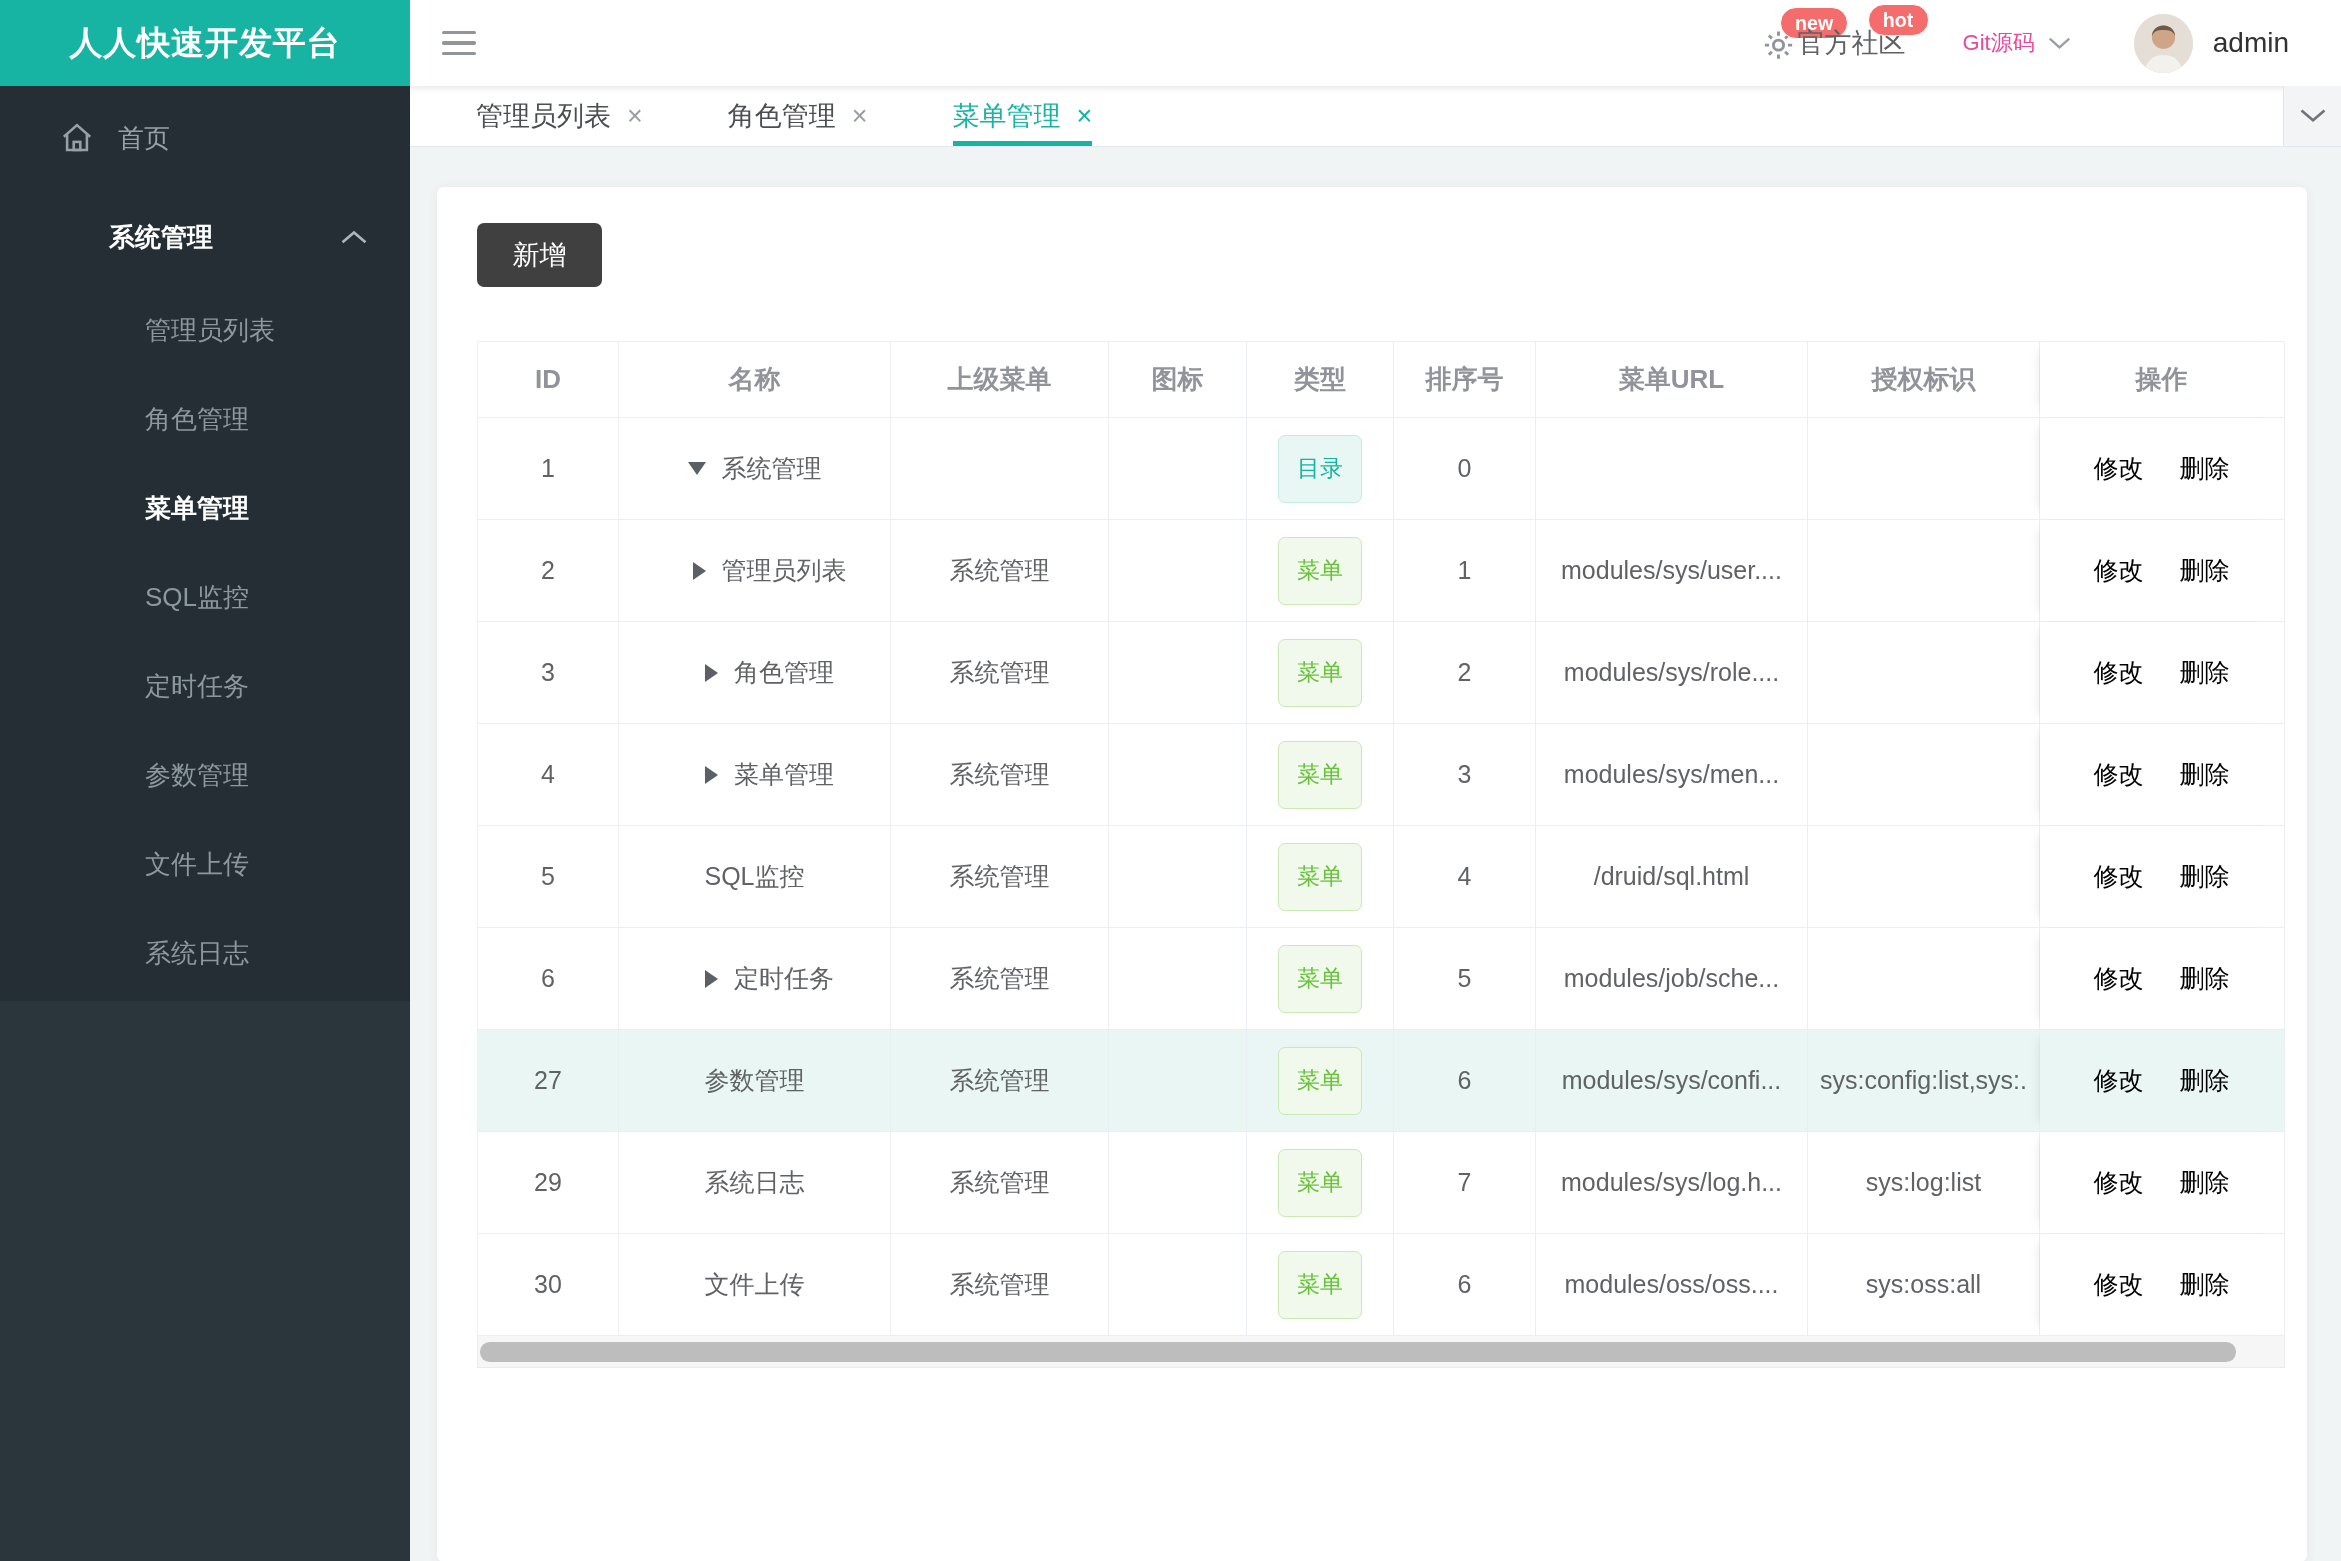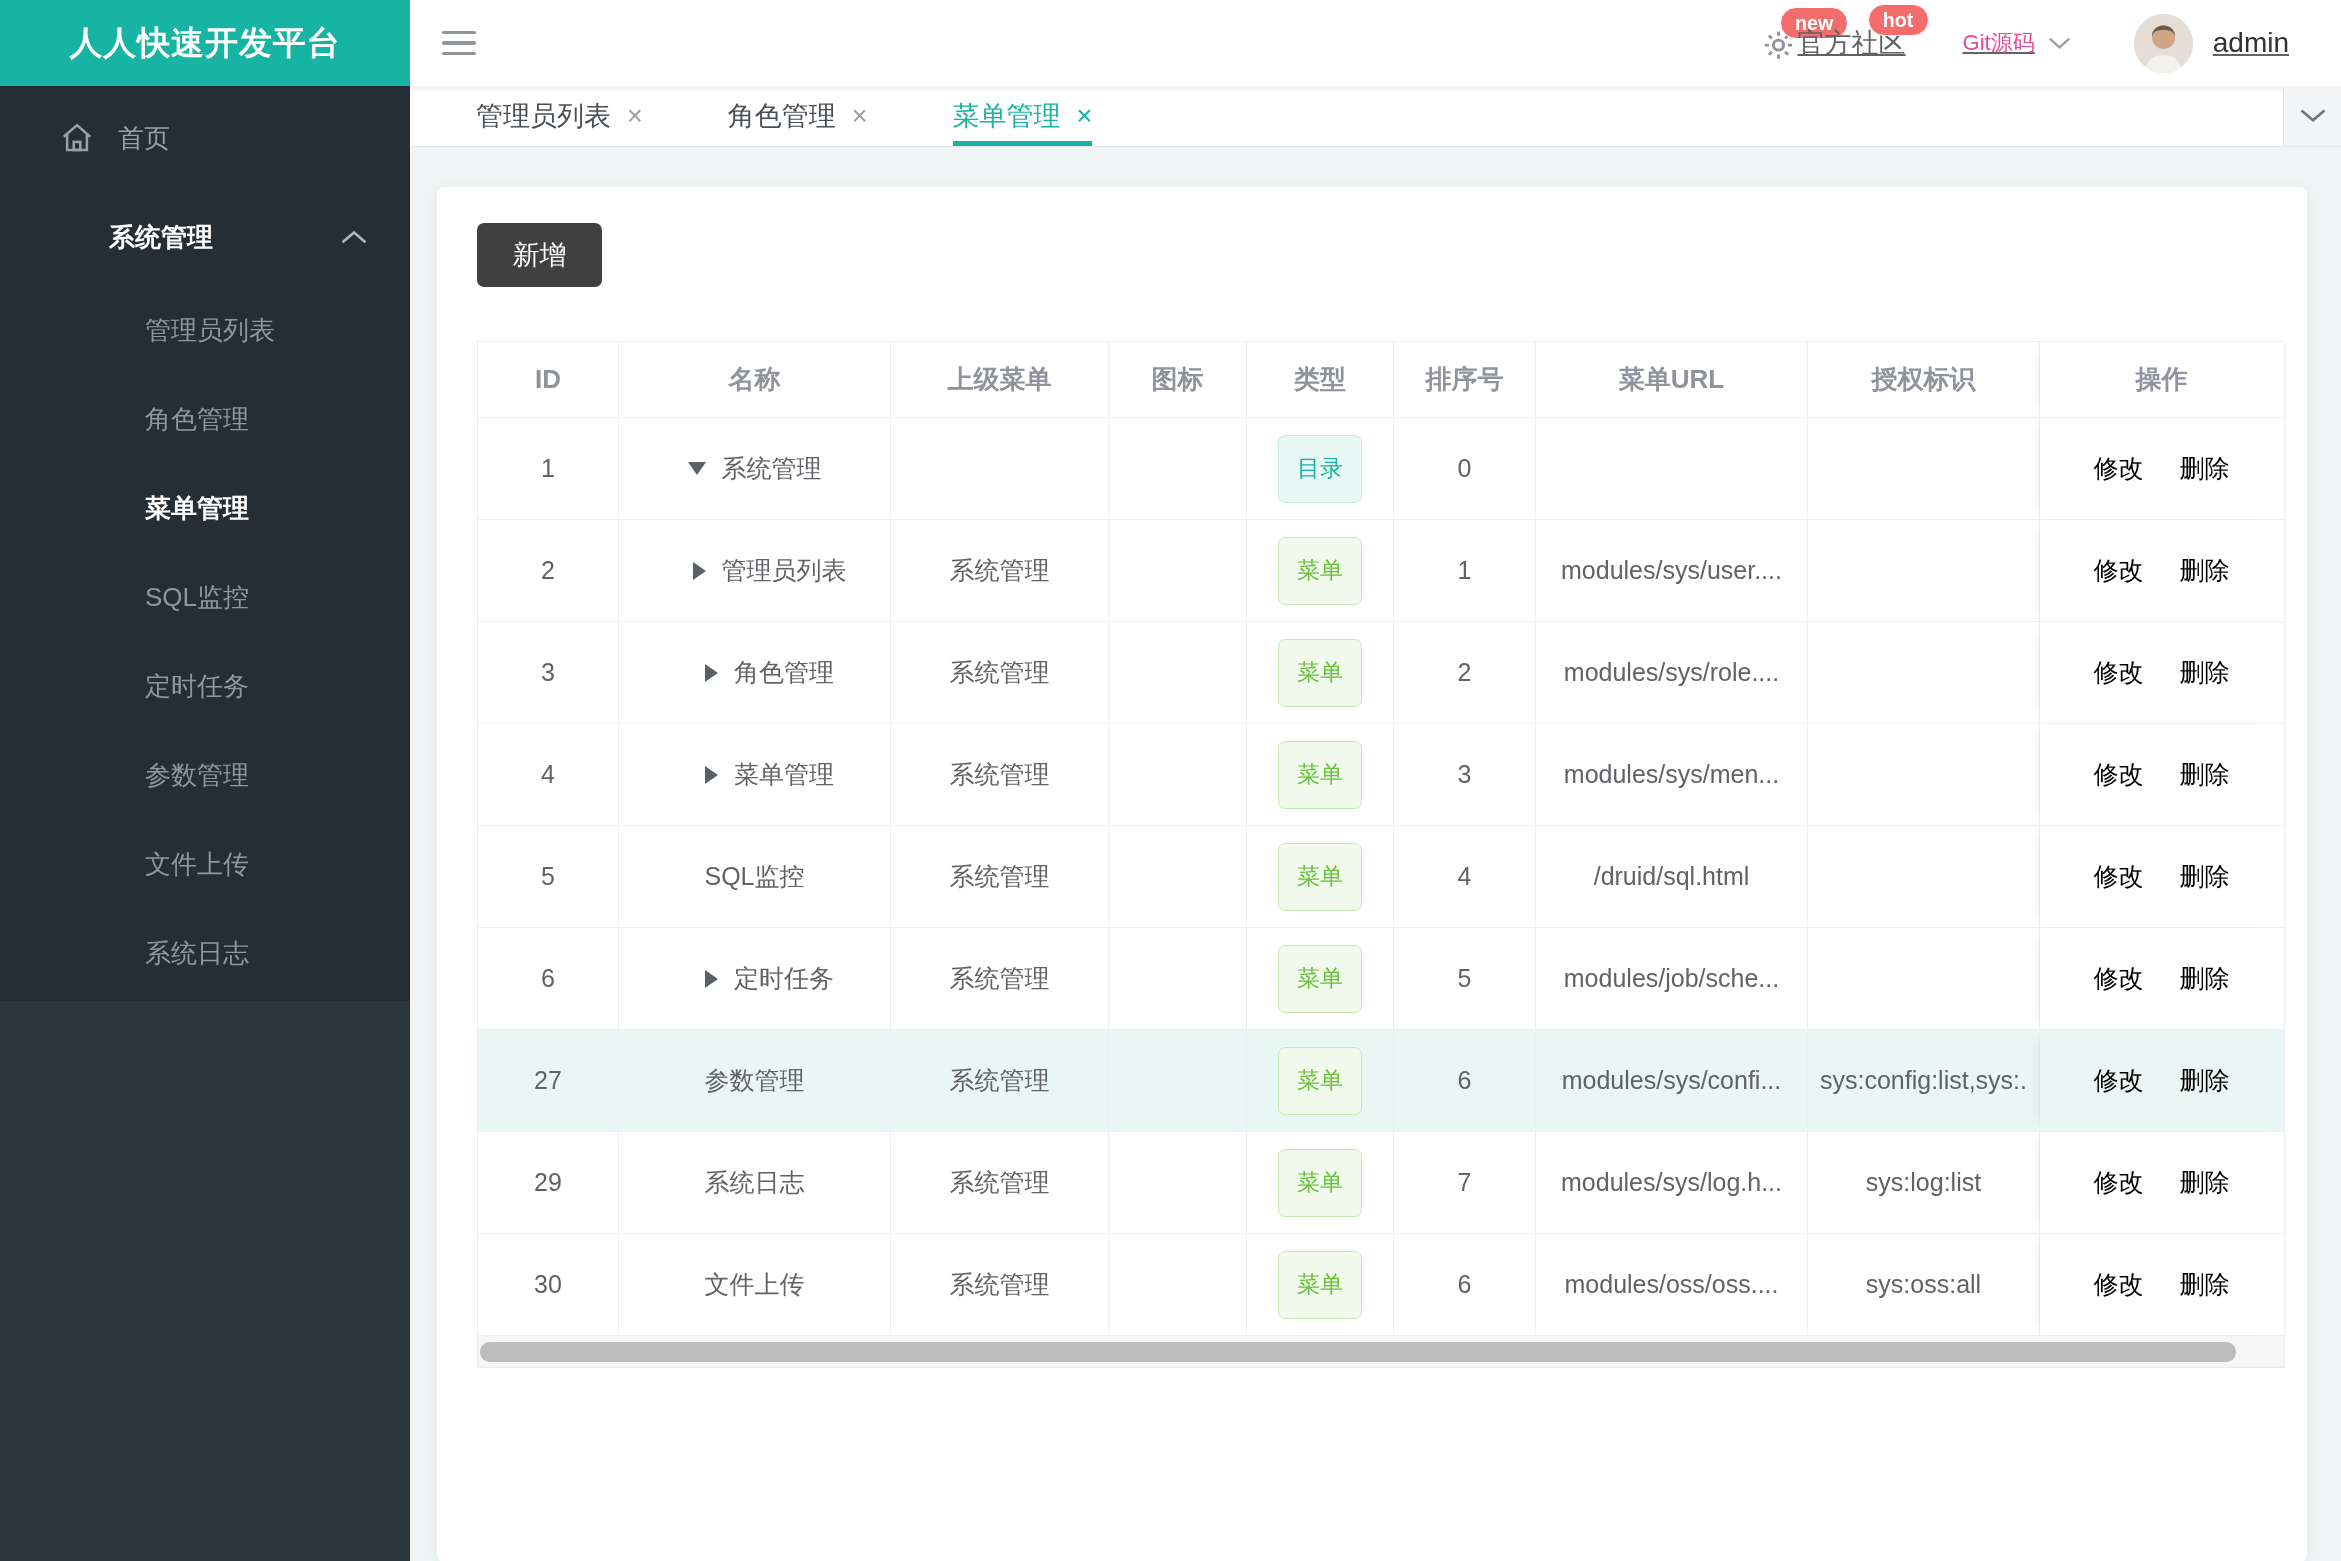--- a/index.html
+++ b/index.html
@@ -16,21 +16,21 @@
   .group-title { height:71px; margin-top:30px; display:flex; align-items:center; padding:0 41px 0 89px; cursor:pointer; }
   .group-title .gt-label { color:#ffffff; font-size:26px; font-weight:600; flex:1; }
   .submenu { padding-top:12.5px; padding-bottom:0; }
   .submenu-item { height:89px; display:flex; align-items:center; padding-left:125px; color:#8d989e; font-size:26px; cursor:pointer; }
   .submenu-item.active { color:#ffffff; font-weight:700; }
 
   
   .topbar { position:absolute; left:410px; top:0; width:1932px; height:86px; background:#ffffff; display:flex; align-items:center; z-index:4; }
   .hamburger { margin-left:32px; width:34px; cursor:pointer; }
   .hamburger span { display:block; height:3.6px; background:#8f9599; border-radius:1.8px; margin:7.1px 0; }
-  .top-right { margin-left:auto; display:flex; align-items:center; margin-right:53px;text-decoration:underline; }
+  .top-right { margin-left:auto; display:flex; align-items:center; margin-right:53px; }
   .icon-gear-wrap { position:relative; width:39px; height:43px; cursor:pointer; }
   .pill { position:absolute; top:-14.2px; left:21.4px; background:#f56c6c; color:#fff; font-size:19.6px; line-height:30px; padding:0 14.2px; border-radius:16px; border:1.8px solid #fff; font-weight:600; }
   .top-link { position:relative; font-size:27px; color:#606266; cursor:pointer; }
   .git-wrap { display:flex; align-items:center; margin-left:57px; cursor:pointer; }
   .git-label { font-size:22px; color:#ec4899; }
   .git-wrap svg { margin-left:12.5px; }
   .avatar { width:59px; height:59px; border-radius:50%; margin-left:62px; overflow:hidden; background:#e9e4de; cursor:pointer; flex:none; }
   .admin-name { font-size:28px; color:#303133; margin-left:19.6px; cursor:pointer; }
 
   

